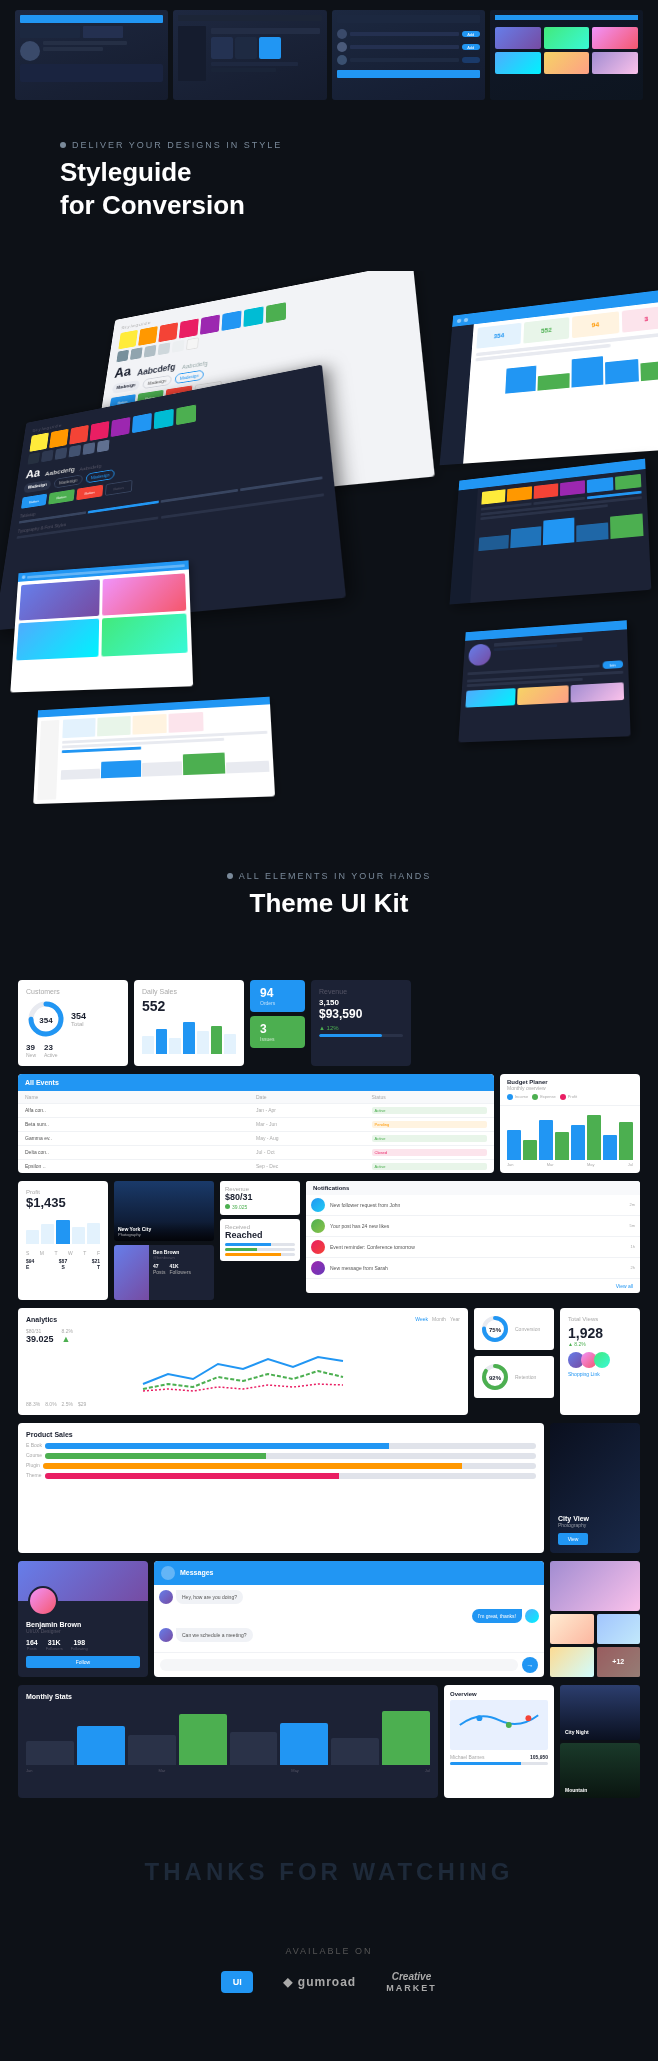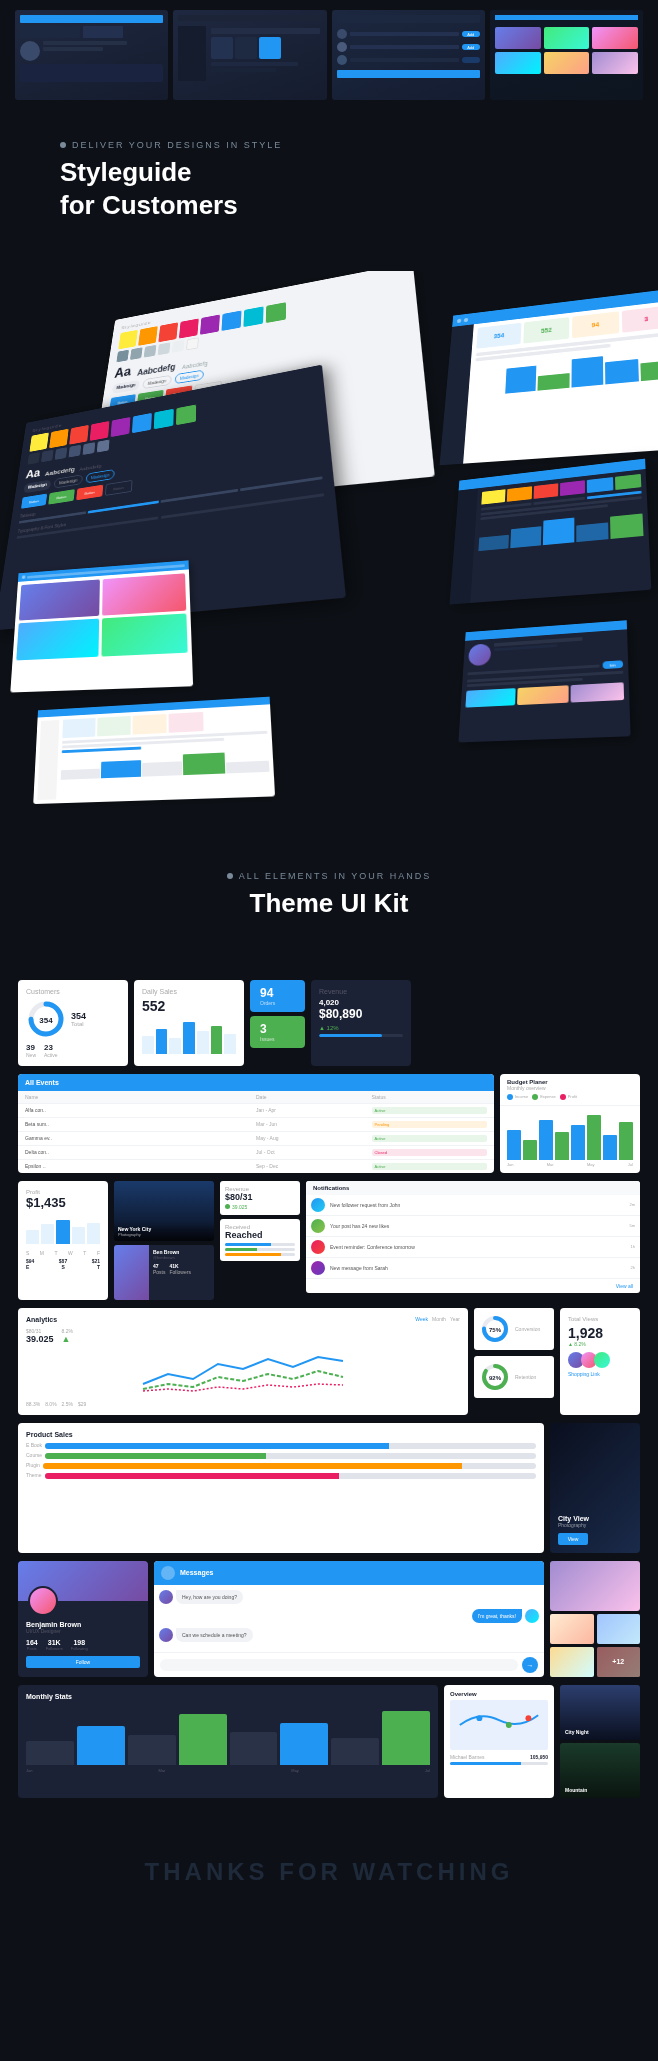--- a/index.html
+++ b/index.html
@@ -279,21 +279,21 @@
         <div style="background:linear-gradient(135deg,#a18cd1,#fbc2eb);border-radius:2px;height:22px;"></div>
       </div>
     </div>
   </div>
 </div>
 
 <div class="section-styleguides">
   <div class="section-label">DELIVER YOUR DESIGNS IN STYLE</div>
   <div class="section-title">
     <span>Styleguide</span><br>
-    <span>for Customers</span>
+    <span>for Conversion</span>
   </div>
 </div>
 
 <div class="iso-pages-section">
   <div class="big-preview">
 
     <div style="position:absolute;top:0;left:80px;width:340px;height:230px;background:#f2f3f6;border-radius:3px;
                 transform:perspective(700px) rotateX(30deg) rotateY(-20deg) rotateZ(2deg);
                 box-shadow:2px 2px 15px rgba(0,0,0,0.4);">
       <div style="padding:10px;">
@@ -597,22 +597,22 @@
         <div style="font-size:5px;color:rgba(255,255,255,0.7);">Orders</div>
       </div>
       <div style="background:#4caf50;border-radius:4px;padding:6px 10px;min-width:55px;">
         <div style="font-size:12px;font-weight:900;color:#fff;">3</div>
         <div style="font-size:5px;color:rgba(255,255,255,0.7);">Issues</div>
       </div>
     </div>
 
     <div style="background:#1c2235;border-radius:4px;padding:8px;width:100px;flex-shrink:0;">
       <div style="font-size:7px;color:#556;margin-bottom:3px;">Revenue</div>
-      <div style="font-size:8px;font-weight:700;color:#fff;">4,020</div>
-      <div style="font-size:12px;font-weight:900;color:#fff;">$80,890</div>
+      <div style="font-size:8px;font-weight:700;color:#fff;">3,150</div>
+      <div style="font-size:12px;font-weight:900;color:#fff;">$93,590</div>
       <div style="margin-top:4px;display:flex;gap:4px;">
         <div style="font-size:6px;color:#4caf50;">▲ 12%</div>
       </div>
       <div style="margin-top:3px;height:3px;background:#2a3248;border-radius:2px;overflow:hidden;">
         <div style="height:100%;width:75%;background:#2196f3;border-radius:2px;"></div>
       </div>
     </div>
   </div>
 
   <div style="display:flex;gap:6px;padding:0 8px;">
@@ -1050,13 +1050,25 @@
     </div>
   </div>
 
 </div>
 
 <div class="thanks-section">
   <div class="thanks-title">THANKS FOR WATCHING</div>
 </div>
 
 <div class="available-section">
+  <div class="available-label">AVAILABLE ON</div>
+  <div class="logo-row">
+    <div class="logo-ui">
+      <span>UI</span>
+    </div>
+    <div class="logo-gumroad">
+      <span>◆</span> gumroad
+    </div>
+    <div class="logo-creative">
+      <em>Creative</em><br><span style="font-size:9px;letter-spacing:2px;font-style:normal;">MARKET</span>
+    </div>
+  </div>
 </div>
 
 </body></html>

